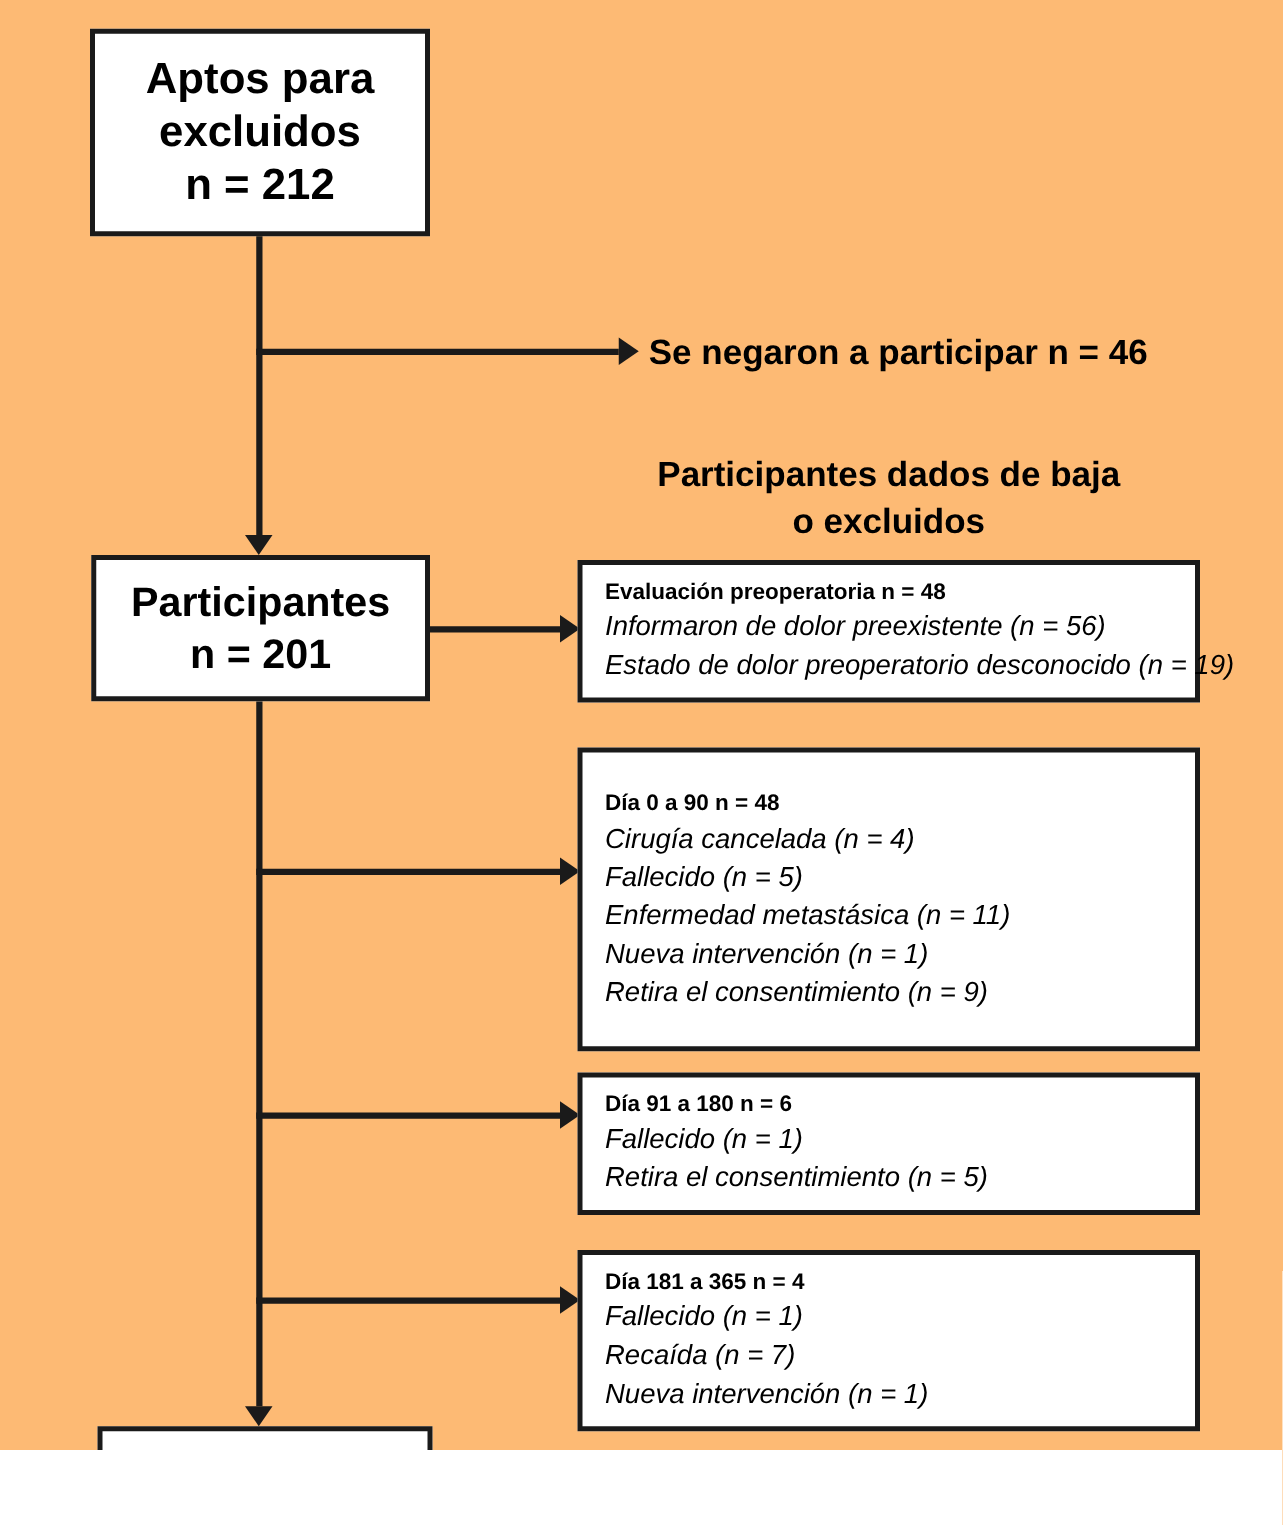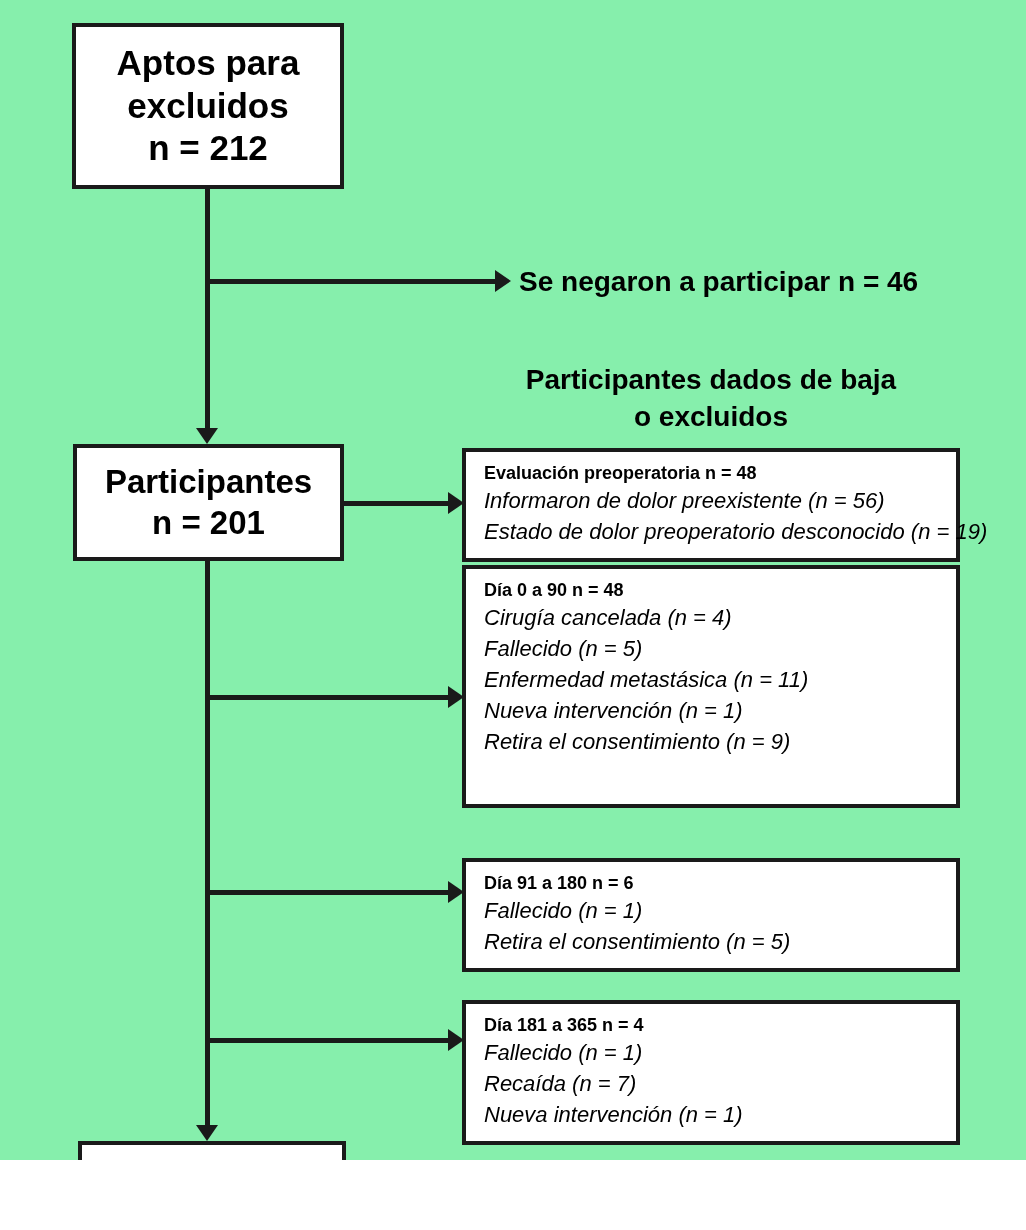--- a/index.html
+++ b/index.html
@@ -8,21 +8,21 @@
     background: #ffffff;
   }
   body {
     font-family: "Liberation Sans", sans-serif;
     color: #000000;
   }
   #canvas {
     position: relative;
     width: 1026px;
     height: 1160px;
-    background: #86efac;
+    background: #fdba74;
     overflow: hidden;
   }
 
   
   .box {
     position: absolute;
     box-sizing: border-box;
     border: 4px solid #1a1a1a;
     background: #ffffff;
   }
@@ -64,21 +64,21 @@
     font-size: 22px;
   }
 
   
   .excl {
     left: 462px;
     width: 498px;
     padding: 10px 0 8px 18px;
   }
   #box-preop   { top: 448px;  height: 114px; }
-  #box-d0-90   { top: 565px;  height: 243px; }
+  #box-d0-90   { top: 598px;  height: 243px; justify-content: center; }
   #box-d91-180 { top: 858px;  height: 114px; }
   #box-d181    { top: 1000px; height: 145px; }
 
   .excl-title {
     font-weight: bold;
     font-size: 18px;
     line-height: 1.30;
     white-space: nowrap;
     margin-bottom: 1px;
   }

